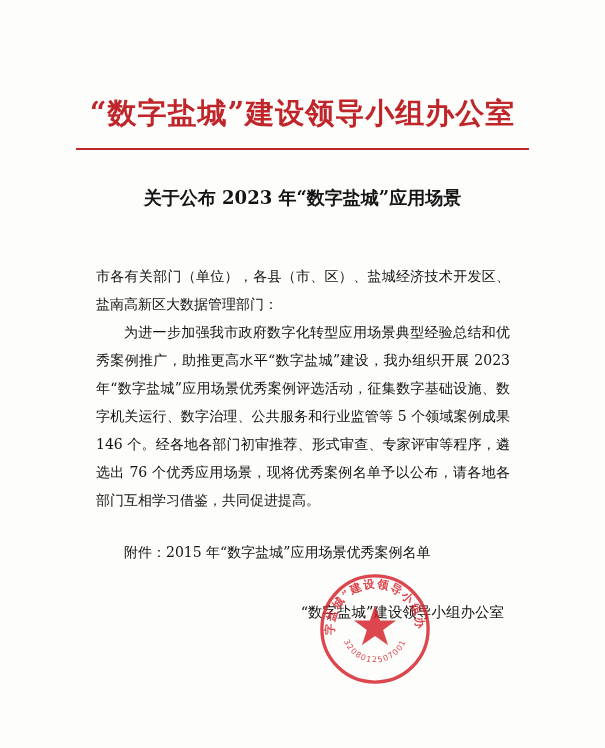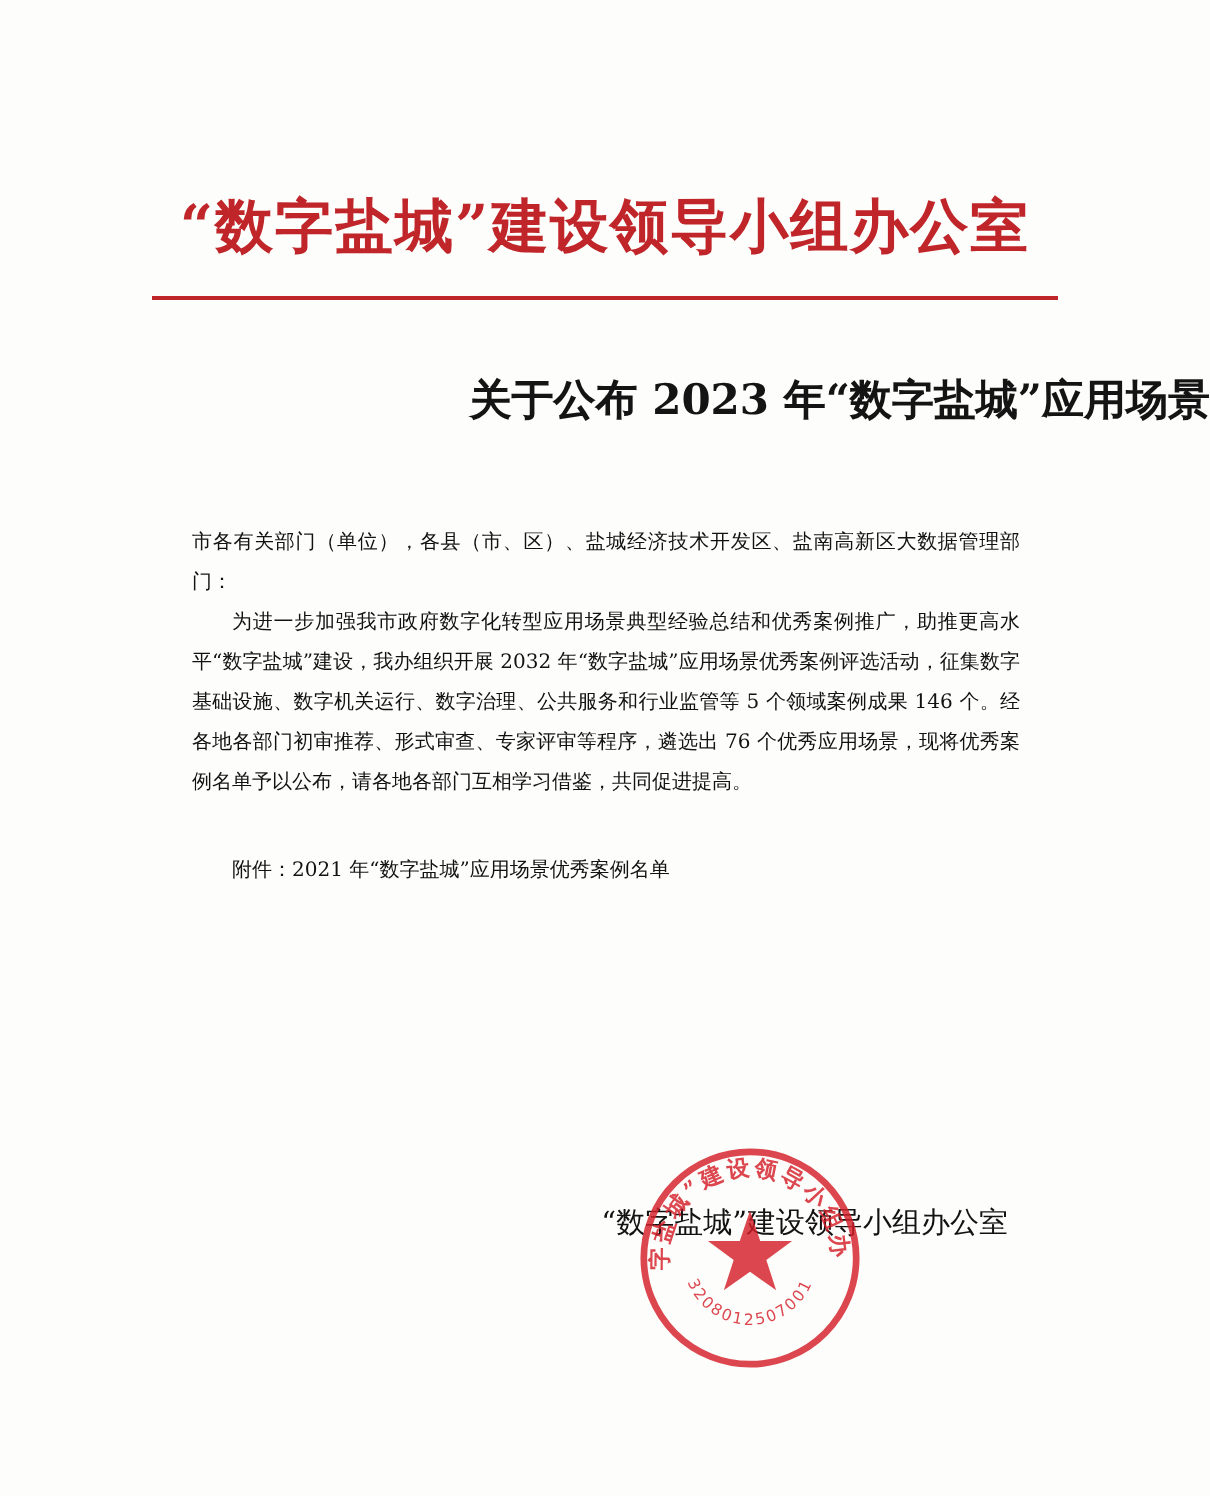--- a/index.html
+++ b/index.html
@@ -46,40 +46,40 @@
     height: 2px;
     background: #c0252a;
   }
 
   
   .doc-title {
     position: absolute;
     top: 182px;
     left: 0;
     width: 605px;
-    text-align: right;
+    text-align: center;
     font-family: "DejaVu Serif", serif;
-    font-size: 21px;
+    font-size: 18px;
     font-weight: bold;
     color: #141414;
     line-height: 1.75;
   }
   .doc-title .line {
     display: block;
     white-space: nowrap;
   }
 
   
   .body-block {
     position: absolute;
     top: 262px;
     left: 96px;
     width: 414px;
     font-family: "DejaVu Serif", serif;
-    font-size: 10px;
+    font-size: 14px;
     color: #121212;
     line-height: 2.0;
     text-align: justify;
     text-justify: inter-ideograph;
   }
   .salutation {
     margin: 0 0 0 0;
     text-align: justify;
   }
   .para {
@@ -133,22 +133,22 @@
     <div class="letterhead-title">“数字盐城”建设领导小组办公室</div>
   </div>
   <div class="letterhead-rule"></div>
 
   <div class="doc-title">
     <span class="line">关于公布 2023 年“数字盐城”应用场景</span>
   </div>
 
   <div class="body-block">
     <p class="salutation">市各有关部门（单位），各县（市、区）、盐城经济技术开发区、盐南高新区大数据管理部门：</p>
-    <p class="para">为进一步加强我市政府数字化转型应用场景典型经验总结和优秀案例推广，助推更高水平“数字盐城”建设，我办组织开展 2032 年“数字盐城”应用场景优秀案例评选活动，征集数字基础设施、数字机关运行、数字治理、公共服务和行业监管等 5 个领域案例成果 146 个。经各地各部门初审推荐、形式审查、专家评审等程序，遴选出 76 个优秀应用场景，现将优秀案例名单予以公布，请各地各部门互相学习借鉴，共同促进提高。</p>
-    <p class="attachment">附件：2021 年“数字盐城”应用场景优秀案例名单</p>
+    <p class="para">为进一步加强我市政府数字化转型应用场景典型经验总结和优秀案例推广，助推更高水平“数字盐城”建设，我办组织开展 2023 年“数字盐城”应用场景优秀案例评选活动，征集数字基础设施、数字机关运行、数字治理、公共服务和行业监管等 5 个领域案例成果 146 个。经各地各部门初审推荐、形式审查、专家评审等程序，遴选出 76 个优秀应用场景，现将优秀案例名单予以公布，请各地各部门互相学习借鉴，共同促进提高。</p>
+    <p class="attachment">附件：2015 年“数字盐城”应用场景优秀案例名单</p>
   </div>
 
   <div class="signature">
     <span class="sig-org">“数字盐城”建设领导小组办公室</span>
   </div>
 
   <div class="seal">
     <svg viewBox="0 0 120 120" width="118" height="118" aria-hidden="true">
       <defs>
         <path id="sealArcTop" d="M 18,60 A 42,42 0 0 1 102,60"></path>

